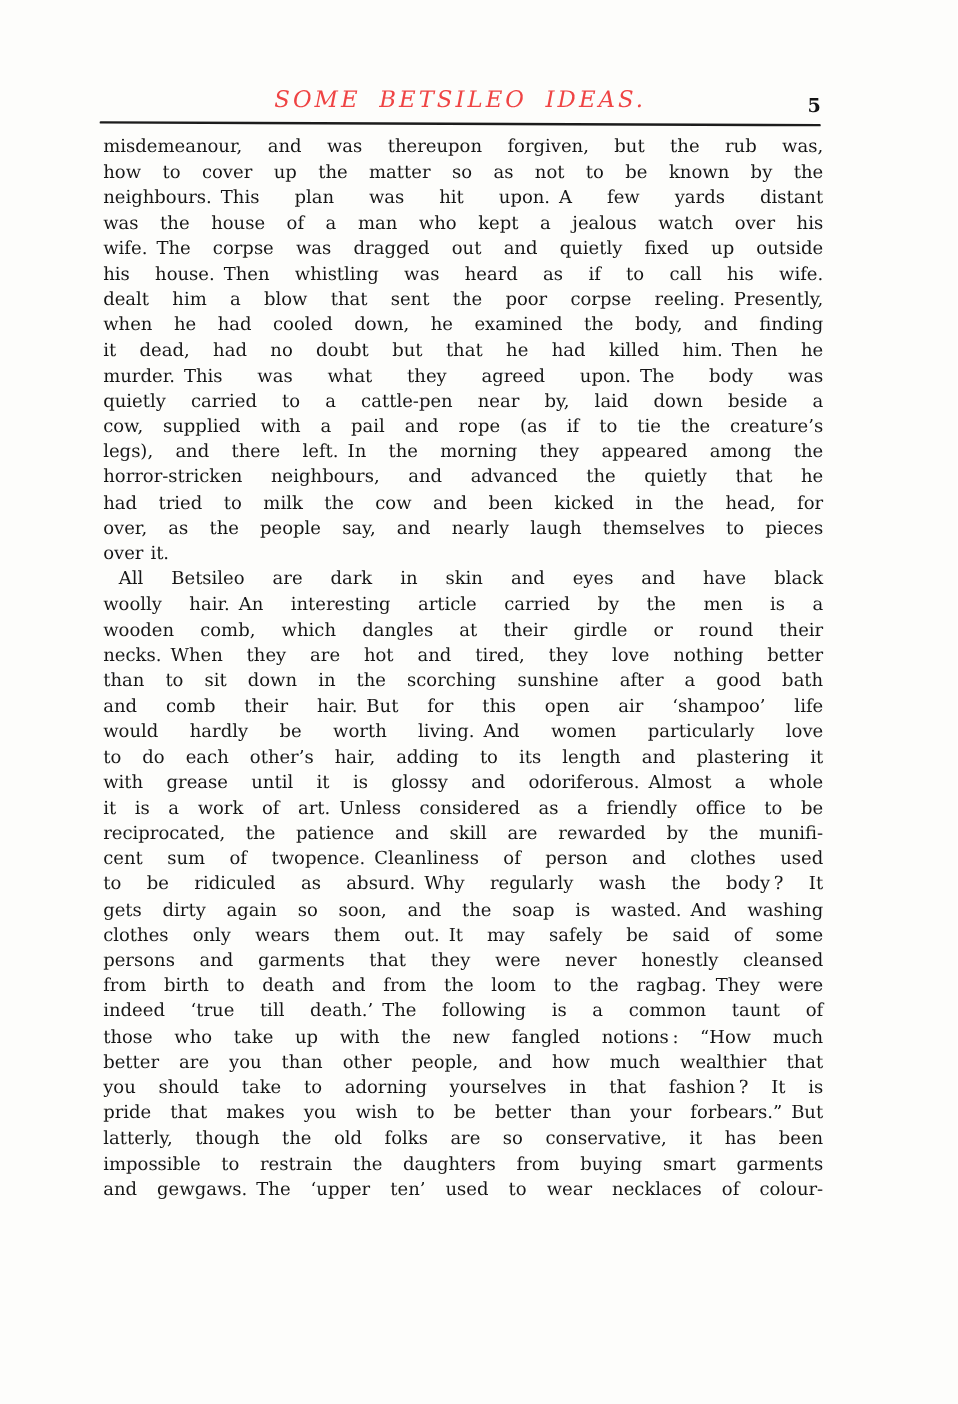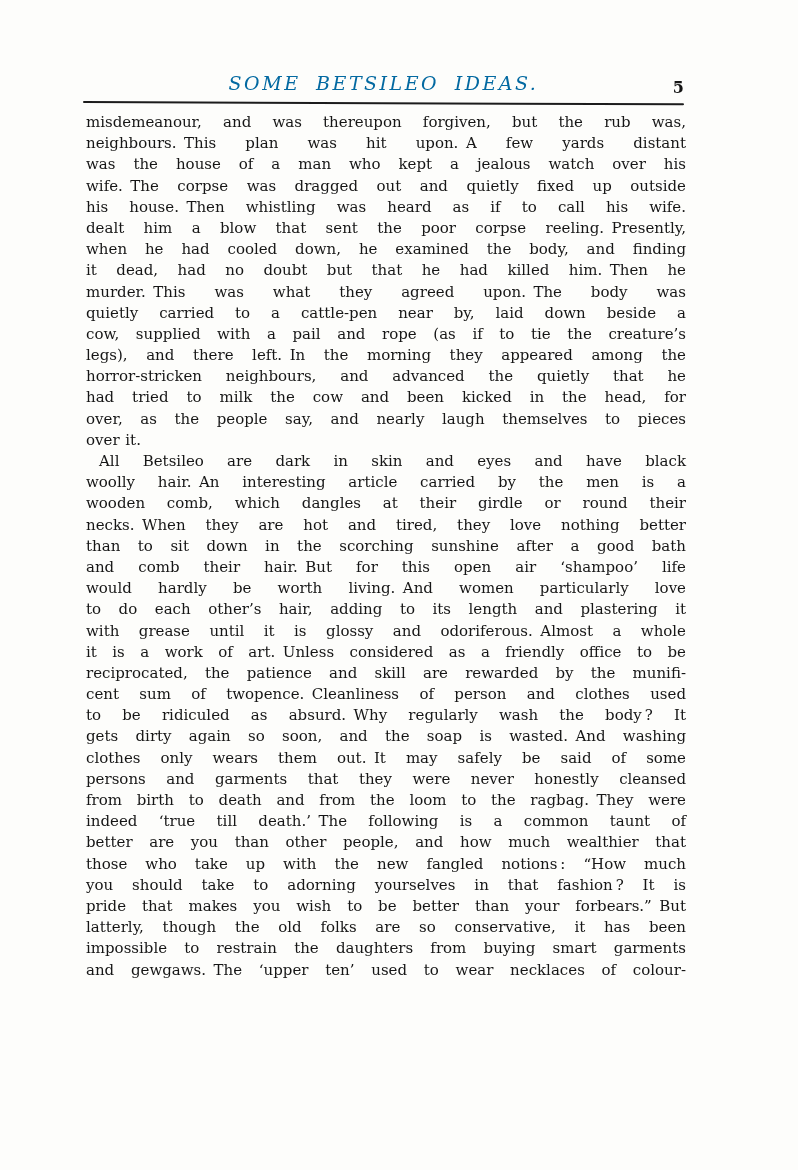--- a/index.html
+++ b/index.html
@@ -23,21 +23,21 @@
     width: 601px;
     height: 28px;
   }
   .running-title {
     display: block;
     text-align: center;
     font-style: italic;
     font-size: 19px;
     letter-spacing: 2.5px;
     word-spacing: 7px;
-    color: #0369a1;
+    color: #ef4444;
     white-space: nowrap;
   }
   .page-number {
     position: absolute;
     right: 0;
     top: 6px;
     font-size: 16px;
     font-weight: bold;
     color: #141414;
   }
@@ -87,20 +87,21 @@
   <div class="running-header">
     <span class="running-title">SOME BETSILEO IDEAS.</span>
     <span class="page-number">5</span>
   </div>
 
   <div class="header-rule"></div>
 
   <div class="page-body">
     <div class="para">
         <div class="line">misdemeanour, and was thereupon forgiven, but the rub was,</div>
+        <div class="line">how to cover up the matter so as not to be known by the</div>
         <div class="line">neighbours. This plan was hit upon. A few yards distant</div>
         <div class="line">was the house of a man who kept a jealous watch over his</div>
         <div class="line">wife. The corpse was dragged out and quietly fixed up outside</div>
         <div class="line">his house. Then whistling was heard as if to call his wife.</div>
         <div class="line">dealt him a blow that sent the poor corpse reeling. Presently,</div>
         <div class="line">when he had cooled down, he examined the body, and finding</div>
         <div class="line">it dead, had no doubt but that he had killed him. Then he</div>
         <div class="line">murder. This was what they agreed upon. The body was</div>
         <div class="line">quietly carried to a cattle-pen near by, laid down beside a</div>
         <div class="line">cow, supplied with a pail and rope (as if to tie the creature’s</div>
@@ -122,22 +123,22 @@
         <div class="line">with grease until it is glossy and odoriferous. Almost a whole</div>
         <div class="line">it is a work of art. Unless considered as a friendly office to be</div>
         <div class="line">reciprocated, the patience and skill are rewarded by the munifi-</div>
         <div class="line">cent sum of twopence. Cleanliness of person and clothes used</div>
         <div class="line">to be ridiculed as absurd. Why regularly wash the body ? It</div>
         <div class="line">gets dirty again so soon, and the soap is wasted. And washing</div>
         <div class="line">clothes only wears them out. It may safely be said of some</div>
         <div class="line">persons and garments that they were never honestly cleansed</div>
         <div class="line">from birth to death and from the loom to the ragbag. They were</div>
         <div class="line">indeed ‘true till death.’ The following is a common taunt of</div>
+        <div class="line">those who take up with the new fangled notions : “How much</div>
         <div class="line">better are you than other people, and how much wealthier that</div>
-        <div class="line">those who take up with the new fangled notions : “How much</div>
         <div class="line">you should take to adorning yourselves in that fashion ? It is</div>
         <div class="line">pride that makes you wish to be better than your forbears.” But</div>
         <div class="line">latterly, though the old folks are so conservative, it has been</div>
         <div class="line">impossible to restrain the daughters from buying smart garments</div>
         <div class="line">and gewgaws. The ‘upper ten’ used to wear necklaces of colour-</div>
       </div>
   </div>
 
 </div>
 

